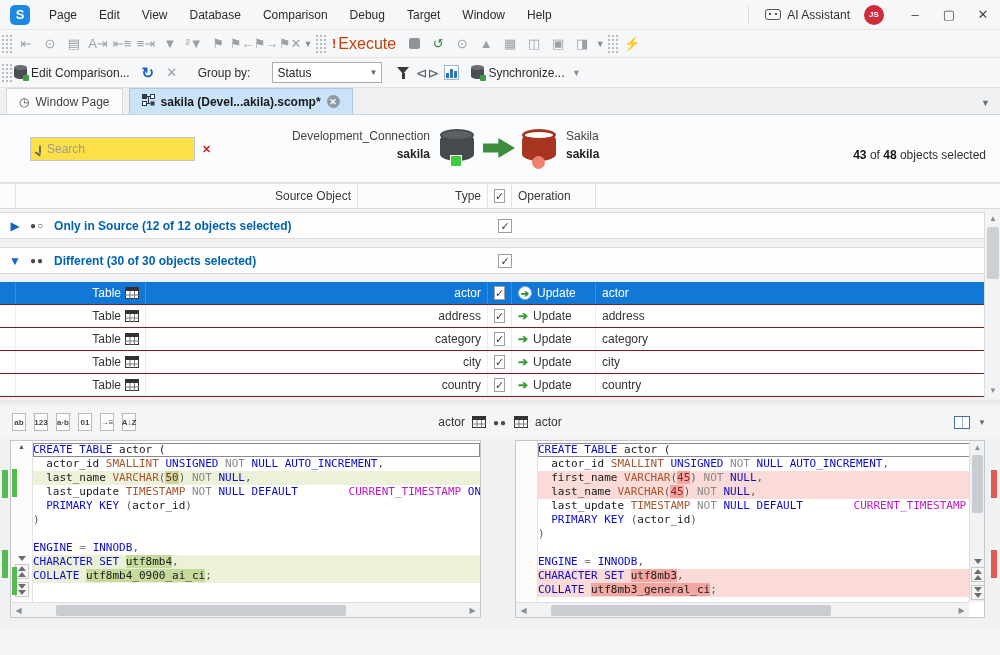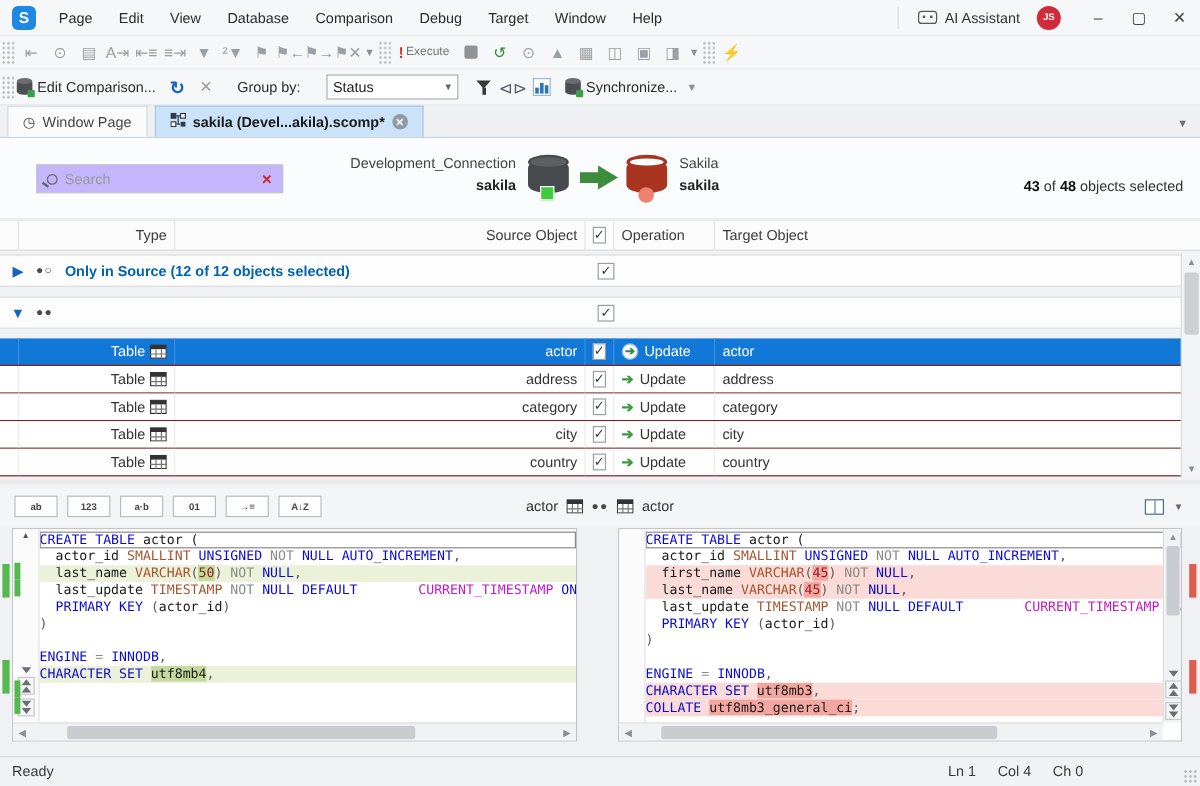--- a/index.html
+++ b/index.html
@@ -20,21 +20,21 @@
   .win-btn { width:34px; height:30px; display:flex; align-items:center; justify-content:center; font-size:13px; color:#444; }
 
   
   .toolbar { display:flex; align-items:center; background:#f6f7f8; }
   #toolbar1 { top:30px; left:0; width:1000px; height:28px; border-bottom:1px solid #e6e6e6; }
   #toolbar2 { top:58px; left:0; width:1000px; height:30px; border-bottom:1px solid #dfe1e3; }
   .grip { width:10px; height:20px; margin:0 2px; background:radial-gradient(circle, #b9bcbf 1px, transparent 1.2px); background-size:4px 4px; background-position:center; }
   .tb-ico { width:22px; height:22px; margin:0 1px; display:flex; align-items:center; justify-content:center; font-size:13px; color:#9aa0a5; border-radius:2px; }
   .tb-ico.en { color:#444; }
   .tb-caret { width:12px; color:#8b9096; font-size:9px; text-align:center; }
-  .exec-label { font-size:10px; color:#737373; margin:0 6px 0 2px; }
+  .exec-label { font-size:16px; color:#c2410c; margin:0 6px 0 2px; }
   .excl { color:#d23c1e; font-weight:bold; font-size:13px; margin-left:4px; }
   .stop-sq { width:11px; height:11px; background:#8f9398; border-radius:2px; }
   .green { color:#2f8a3d !important; }
   .blue { color:#1565c0 !important; }
   .tb-label { margin:0 6px 0 4px; color:#2b2b2b; }
   .mini-db { width:13px; height:13px; background:#4c4f52; border-radius:6px/3px; position:relative; }
   .mini-db::before { content:""; position:absolute; top:-1px; left:0; width:13px; height:5px; background:#6a6e72; border-radius:50%; }
   .mini-db.sync::after { content:""; position:absolute; bottom:-2px; right:-2px; width:6px; height:6px; background:#3f9c4a; border-radius:1px; }
   .select-box { width:110px; height:21px; background:#fff; border:1px solid #a9adb2; display:flex; align-items:center; padding:0 4px; margin-left:16px; }
   .select-box .val { flex:1; color:#222; }
@@ -47,21 +47,21 @@
   
   #tabbar { top:88px; left:0; width:1000px; height:27px; background:#eef0f2; display:flex; align-items:flex-end; border-bottom:1px solid #c9d6e2; }
   .tab { height:26px; display:flex; align-items:center; gap:6px; padding:0 12px; background:#fbfbfb; border:1px solid #d5d8db; border-bottom:none; margin-left:6px; color:#444; }
   .tab.active { background:#cbe3f8; border-color:#a9c9e8; font-weight:bold; color:#1a1a1a; }
   .tab-close { width:13px; height:13px; border-radius:50%; background:#8e9aa5; color:#fff; font-size:9px; display:flex; align-items:center; justify-content:center; }
   .clock-ico { font-size:12px; color:#555; }
   #tab-overflow { margin-left:auto; margin-right:10px; margin-bottom:6px; color:#6b7075; font-size:9px; }
 
   
   #cmp-header { top:115px; left:0; width:1000px; height:68px; background:#fbfcfd; border-bottom:1px solid #e0e0e0; }
-  #searchbox { position:absolute; left:30px; top:22px; width:206px; height:24px; background:#c4b5fd; border:1px solid #c3c7cb; display:flex; align-items:center; padding:0 8px; }
+  #searchbox { position:absolute; left:30px; top:22px; width:165px; height:24px; background:#fde047; border:1px solid #c3c7cb; display:flex; align-items:center; padding:0 8px; }
   .mag { width:9px; height:9px; border:1.5px solid #666; border-radius:50%; position:relative; margin-right:6px; }
   .mag::after { content:""; position:absolute; left:-5px; top:7px; width:6px; height:1.5px; background:#666; transform:rotate(35deg); }
   #searchbox input { border:none; outline:none; flex:1; font-size:12px; color:#333; font-family:"Liberation Sans",sans-serif; background:transparent; }
   #searchbox input::placeholder { color:#9a9a9a; }
   .search-x { color:#c62828; font-weight:bold; font-size:11px; }
   .conn-labels { position:absolute; text-align:right; width:150px; }
   .conn-labels .l1 { color:#444; }
   .conn-labels .l2 { font-weight:bold; color:#222; margin-top:4px; }
   .conn-labels.right { text-align:left; }
   .big-db { position:absolute; width:34px; height:36px; }
@@ -109,21 +109,21 @@
   .tbl-ico { width:14px; height:12px; display:inline-block; }
   .upd-arrow { color:#3c9c3c; font-weight:bold; font-size:12px; }
   .upd-badge { width:14px; height:14px; border-radius:50%; background:#fff; border:1px solid #7db4e0; color:#2f8a3d; font-size:10px; font-weight:bold; display:flex; align-items:center; justify-content:center; }
 
   
   #splitter { top:400px; left:0; width:1000px; height:3px; background:#e8e9ea; }
 
   
   #diff-panel { top:403px; left:0; width:1000px; height:227px; background:#f0f1f2; }
   #diff-toolbar { position:absolute; top:3px; left:0; width:1000px; height:32px; display:flex; align-items:center; background:#f4f5f6; }
-  .dt-ico { width:36px; height:18px; margin:0 4px; border:1px solid #b8bcc0; background:#fdfdfd; color:#444; font-size:8px; display:flex; align-items:center; justify-content:center; font-weight:bold; }
+  .dt-ico { width:14px; height:18px; margin:0 4px; border:1px solid #b8bcc0; background:#fdfdfd; color:#444; font-size:8px; display:flex; align-items:center; justify-content:center; font-weight:bold; }
   .dt-center { position:absolute; left:0; right:0; display:flex; align-items:center; justify-content:center; gap:7px; pointer-events:none; }
   .dt-center .nm { color:#333; }
   .cols-ico { width:16px; height:13px; border:1px solid #4a6f94; background:linear-gradient(to right,#fff 0 7px,#9db6cc 7px 8px,#fff 8px 16px); }
 
   .editor { position:absolute; top:37px; height:178px; background:#fff; border:1px solid #c4c7ca; overflow:hidden; }
   #ed-left { left:10px; width:471px; }
   #ed-right { left:515px; width:470px; }
   .ed-inner { display:flex; height:100%; }
   .gutter { width:22px; background:#fbfbfb; border-right:1px solid #e2e2e2; position:relative; flex:none; }
   .gut-cell { height:14px; position:relative; }
@@ -315,40 +315,40 @@
       <b>43</b>
       <span>of</span>
       <b>48</b>
       <span>objects selected</span>
     </div>
   </div>
 
   <div id="grid" class="abs">
     <div class="g-header">
       <div class="gc gc-rowhdr"></div>
+      <div class="gc gc-src">Source Object</div>
       <div class="gc gc-type">Type</div>
-      <div class="gc gc-src">Source Object</div>
       <div class="gc gc-chk">
           <span class="chk">✓</span>
         </div>
       <div class="gc gc-op">Operation</div>
-      <div class="gc gc-tgt">Target Object</div>
     </div>
     <div id="grid-body">
         <div class="g-gap2"></div>
         <div class="group-row">
           <span class="tri">▶</span>
           <span class="dots">●○</span>
           <span class="group-label">Only in Source (12 of 12 objects selected)</span>
           <span class="chk">✓</span>
         </div>
         <div class="g-gap"></div>
         <div class="group-row">
           <span class="tri">▼</span>
           <span class="dots">●●</span>
+          <span class="group-label">Different (30 of 30 objects selected)</span>
           <span class="chk">✓</span>
         </div>
         <div class="g-gap"></div>
         <div class="data-row sel">
           <div class="dc dc-rowhdr"></div>
           <div class="dc dc-type">Table<span class="tbl-ico"><svg width="14" height="12" viewBox="0 0 14 12">
                 <rect x="0.5" y="0.5" width="13" height="11" fill="#fff" stroke="#333"></rect>
                 <rect x="0.5" y="0.5" width="13" height="3.5" fill="#333"></rect>
                 <line x1="5" y1="4" x2="5" y2="12" stroke="#777"></line>
                 <line x1="9.5" y1="4" x2="9.5" y2="12" stroke="#777"></line>
@@ -516,20 +516,21 @@
         <div class="code" id="code-left">
             <div class="code-line frame"><span class="tok kw">CREATE TABLE</span><span class="tok id"> actor (</span></div>
             <div class="code-line"><span class="tok id">  actor_id </span><span class="tok ty">SMALLINT</span><span class="tok id"> </span><span class="tok kw">UNSIGNED</span><span class="tok gr"> NOT </span><span class="tok kw">NULL</span><span class="tok id"> </span><span class="tok kw">AUTO_INCREMENT</span><span class="tok pc">,</span></div>
             <div class="code-line add"><span class="tok id">  last_name </span><span class="tok ty">VARCHAR</span><span class="tok pc">(</span><span class="tok nm hl-add">50</span><span class="tok pc">)</span><span class="tok gr"> NOT </span><span class="tok kw">NULL</span><span class="tok pc">,</span></div>
             <div class="code-line"><span class="tok id">  last_update </span><span class="tok ty">TIMESTAMP</span><span class="tok gr"> NOT </span><span class="tok kw">NULL</span><span class="tok id"> </span><span class="tok kw">DEFAULT</span><span class="tok id"> </span><span class="tok sp">CURRENT_TIMESTAMP</span><span class="tok id"> </span><span class="tok kw">ON UPDATE</span></div>
             <div class="code-line"><span class="tok id">  </span><span class="tok kw">PRIMARY KEY</span><span class="tok pc"> (</span><span class="tok id">actor_id</span><span class="tok pc">)</span></div>
             <div class="code-line"><span class="tok pc">)</span></div>
             <div class="code-line"></div>
             <div class="code-line"><span class="tok kw">ENGINE</span><span class="tok gr"> = </span><span class="tok kw">INNODB</span><span class="tok pc">,</span></div>
             <div class="code-line add"><span class="tok kw">CHARACTER SET</span><span class="tok id"> </span><span class="tok id hl-add">utf8mb4</span><span class="tok pc">,</span></div>
+            <div class="code-line add"><span class="tok kw">COLLATE</span><span class="tok id"> </span><span class="tok id hl-add">utf8mb4_0900_ai_ci</span><span class="tok pc">;</span></div>
           </div>
       </div>
       <div class="hscroll">
         <span class="la">◀</span>
         <span class="thumb" style="left:45px;width:290px;"></span>
         <span class="ra">▶</span>
       </div>
     </div>
 
     <div id="ed-right" class="editor">
@@ -586,22 +587,13 @@
 
   <div class="ruler" id="ruler-left">
     <div class="mk g" style="top:30px;height:28px;"></div>
     <div class="mk g" style="top:110px;height:28px;"></div>
   </div>
   <div class="ruler" id="ruler-right">
     <div class="mk r" style="top:30px;height:28px;"></div>
     <div class="mk r" style="top:110px;height:28px;"></div>
   </div>
 
-  <div id="statusbar" class="abs">
-    <span id="status-ready">Ready</span>
-    <div class="pos-group">
-      <span>Ln 1</span>
-      <span>Col 4</span>
-      <span>Ch 0</span>
-    </div>
-    <div class="grip-corner"></div>
-  </div>
 </div>
 
 </body></html>

